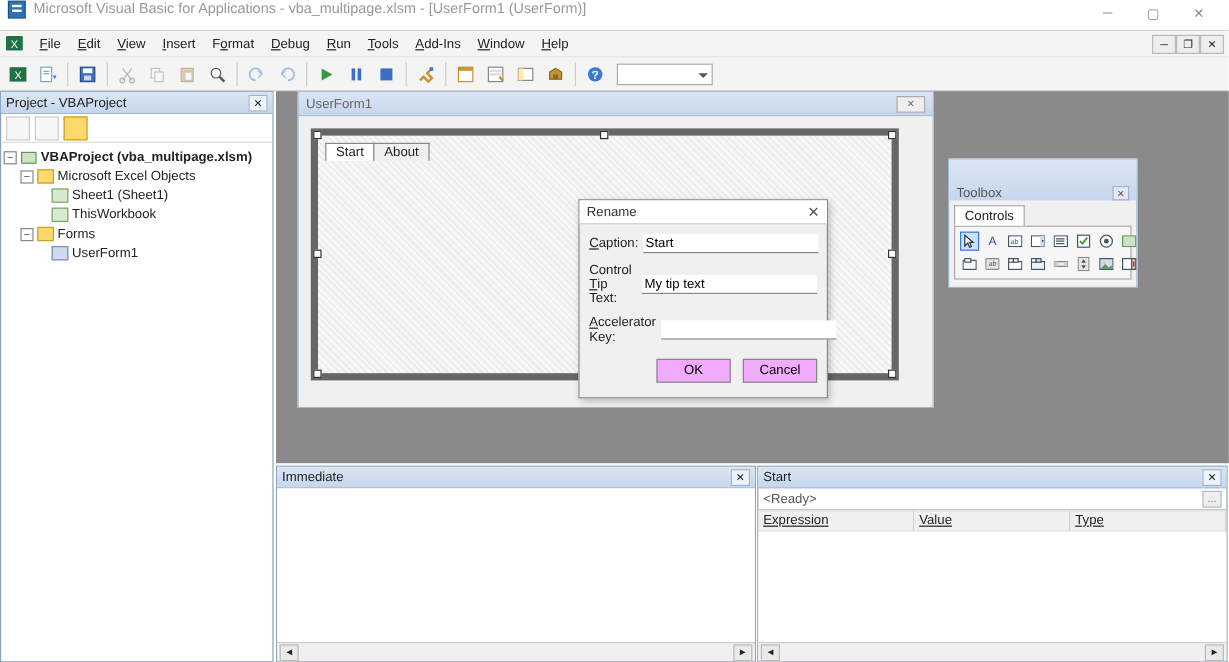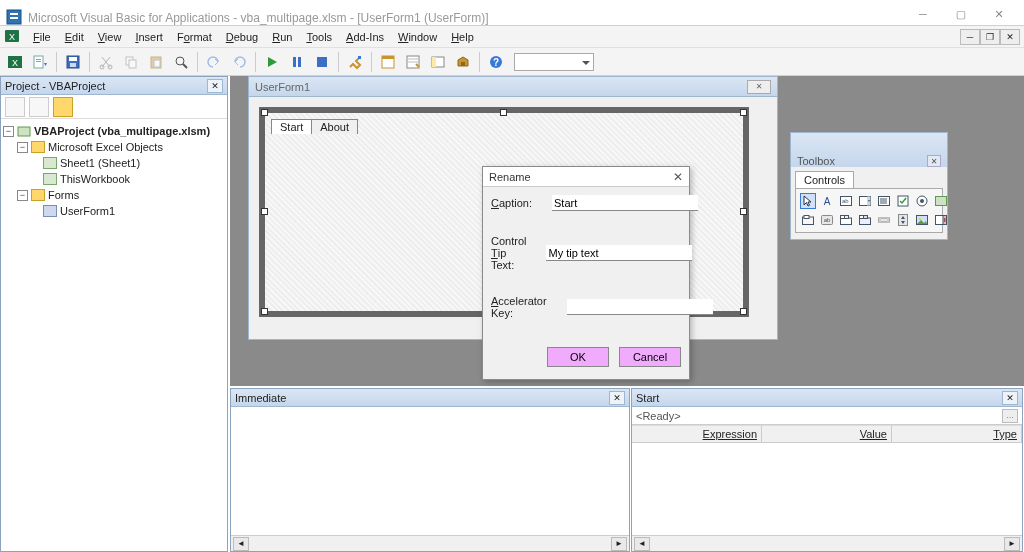--- a/index.html
+++ b/index.html
@@ -1,33 +1,33 @@
 <!DOCTYPE html>
 <html><head>
 <meta charset="utf-8">
 <style>
   * { box-sizing: border-box; }
   html, body { margin:0; padding:0; height:100%; font-family:"Segoe UI", Tahoma, sans-serif; font-size:11px; color:#222; background:#fff; overflow:hidden; }
-  .titlebar { height:26px; background:#fff; display:flex; align-items:flex-end; padding:0 6px; border-bottom:1px solid #d0d0d0; }
+  .titlebar { height:26px; background:#fff; display:flex; align-items:flex-start; padding:0 6px; border-bottom:1px solid #d0d0d0; }
   .titlebar .icon { width:16px; height:16px; margin-right:6px; display:flex; align-items:center; justify-content:center; }
   .titlebar .title { color:#999; font-size:12px; flex:1; }
   .titlebar .winbtn { width:38px; height:22px; display:flex; align-items:center; justify-content:center; color:#888; }
   .menubar { height:22px; display:flex; align-items:center; padding:0 4px; gap:0; background:#f4f4f4; border-bottom:1px solid #e0e0e0; }
   .menubar .micon { width:18px; height:18px; margin-right:4px; }
   .menubar .menuitem { padding:2px 7px; cursor:default; }
   .menubar .menuitem u { text-decoration:underline; }
   .mdi-controls { margin-left:auto; display:flex; gap:0; }
   .mdi-controls .b { width:20px; height:16px; border:1px solid #bbb; background:#eee; display:flex; align-items:center; justify-content:center; font-size:9px; }
   .toolbar { height:28px; display:flex; align-items:center; padding:2px 4px; gap:3px; background:#f4f4f4; border-bottom:1px solid #d0d0d0; }
   .toolbar .btn { width:22px; height:22px; display:flex; align-items:center; justify-content:center; border:1px solid transparent; }
   .toolbar .sep { width:1px; height:20px; background:#ccc; margin:0 2px; }
   .toolbar .line-combo { width:80px; height:18px; border:1px solid #aaa; background:#fff; margin-left:4px; position:relative; }
   .toolbar .line-combo::after { content:""; position:absolute; right:3px; top:7px; width:0; height:0; border-left:4px solid transparent; border-right:4px solid transparent; border-top:4px solid #555; }
   .workspace { position:absolute; top:76px; left:0; right:0; bottom:0; }
-  .panel { position:absolute; border:1px solid #8aa3be; background:#fff; display:flex; flex-direction:column;text-align:right; }
+  .panel { position:absolute; border:1px solid #8aa3be; background:#fff; display:flex; flex-direction:column; }
   .panel-title { height:18px; background:linear-gradient(#dbe6f4,#c5d6ec); display:flex; align-items:center; padding:0 4px; font-size:11px; color:#222; border-bottom:1px solid #9fb6d1; }
   .panel-title .x { margin-left:auto; width:16px; height:14px; border:1px solid #9fb6d1; background:#eef3fa; display:flex; align-items:center; justify-content:center; font-size:9px; }
   .panel-toolbar { height:24px; border-bottom:1px solid #dcdcdc; display:flex; align-items:center; padding:2px 4px; gap:4px; }
   .mini-btn { width:20px; height:20px; border:1px solid #ccc; background:#f7f7f7; }
   .tree { flex:1; overflow:auto; padding:4px 2px; font-size:11px; }
   .tree-row { display:flex; align-items:center; height:16px; gap:3px; white-space:nowrap; }
   .exp { width:11px; height:11px; border:1px solid #888; display:flex; align-items:center; justify-content:center; font-size:9px; line-height:1; color:#444; background:#fff; }
   .folder { width:14px; height:12px; background:#ffd76a; border:1px solid #c9a227; }
   .module { width:14px; height:12px; background:#d9e8d0; border:1px solid #7aa76c; }
   .formic { width:14px; height:12px; background:#cfd9ee; border:1px solid #7a8db8; }
@@ -49,21 +49,21 @@
   .userform-sel .handle.tm{top:-4px;left:calc(50% - 4px);} .userform-sel .handle.bm{bottom:-4px;left:calc(50% - 4px);}
   .userform-sel .handle.ml{left:-4px;top:calc(50% - 4px);} .userform-sel .handle.mr{right:-4px;top:calc(50% - 4px);}
   .multipage { position:absolute; top:6px; left:6px; width:auto; }
   .mp-tab { display:inline-block; padding:1px 8px; border:1px solid #888; border-bottom:none; background:#f0f0f0; font-size:11px; margin-right:-1px; }
   .mp-tab.active { background:#fff; }
   
   .dialog { position:absolute; width:208px; background:#f0f0f0; border:1px solid #8a8a8a; box-shadow:2px 2px 6px rgba(0,0,0,0.25); display:flex; flex-direction:column; }
   .dialog .dlg-title { height:20px; background:#fff; border-bottom:1px solid #ccc; display:flex; align-items:center; padding:0 6px; font-size:11px; color:#333; }
   .dialog .dlg-title .x { margin-left:auto; font-size:12px; color:#555; }
   .dialog .body { padding:8px 8px; }
-  .dlg-row { display:flex; align-items:center; margin-bottom:24px; gap:20px; }
+  .dlg-row { display:flex; align-items:center; margin-bottom:8px; gap:4px; }
   .dlg-row label { width:82px; font-size:11px; }
   .dlg-row input { flex:1; height:16px; border:none; border-bottom:1px solid #888; background:#fff; font-size:11px; padding:0 2px; }
   .dlg-row input.acc { flex:0 0 22px; }
   .dlg-buttons { display:flex; justify-content:flex-end; gap:10px; padding:4px 0; }
   .dlg-buttons button { width:62px; height:20px; border:1px solid #888; background:#f0abfc; font-size:11px; }
   
   .toolbox { position:absolute; width:158px; background:#f0f0f0; border:1px solid #9fb6d1; }
   .toolbox .tb-title { height:34px; background:linear-gradient(#dbe6f4,#c5d6ec); padding:0 6px; display:flex; align-items:flex-end; color:#555; }
   .toolbox .tb-title .x { margin-left:auto; width:14px; height:12px; background:#e3e9f3; border:1px solid #aac; font-size:8px; display:flex; align-items:center; justify-content:center; }
   .toolbox .tb-tab { display:inline-block; padding:2px 8px; border:1px solid #aaa; border-bottom:none; background:#fff; margin:4px 0 0 4px; font-size:11px;text-align:center; }

